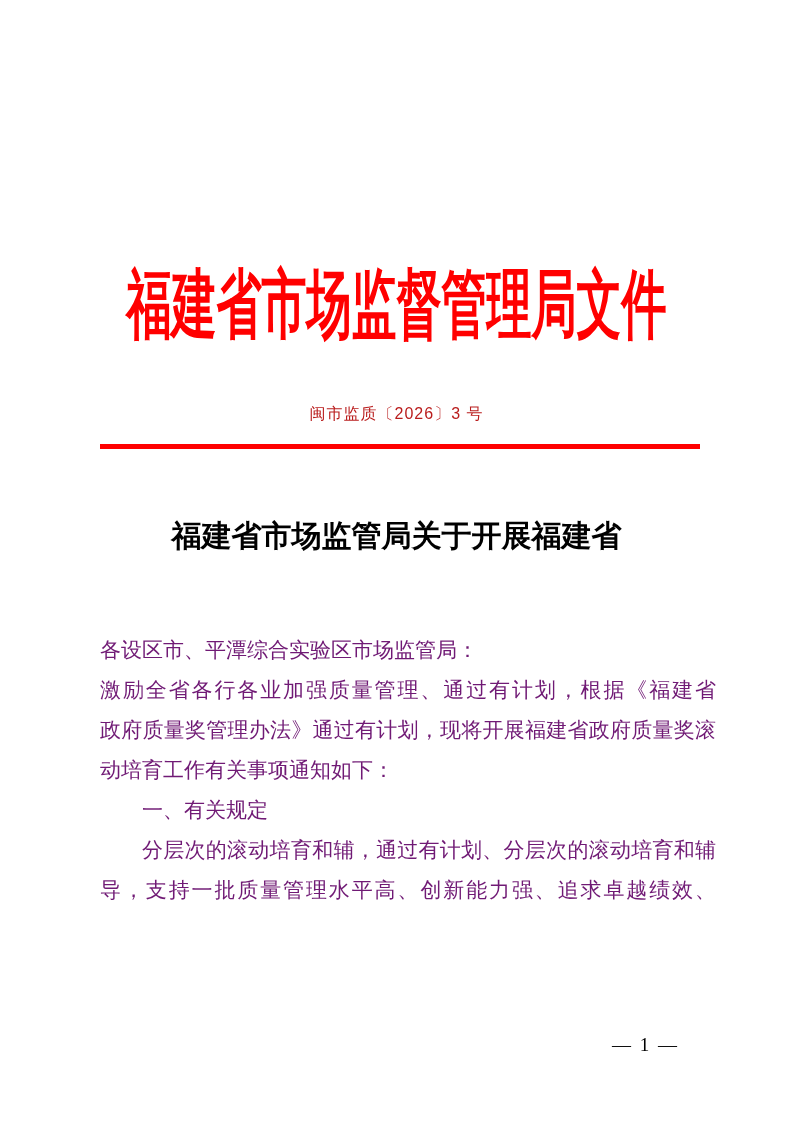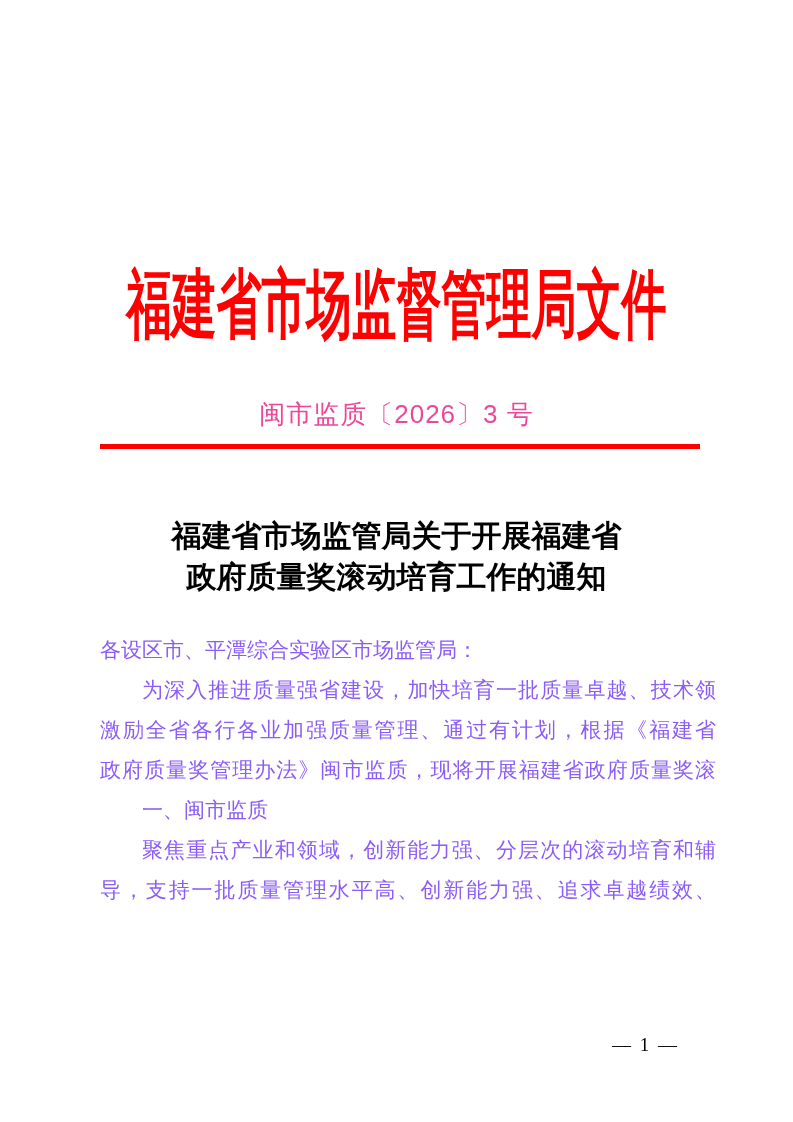--- a/index.html
+++ b/index.html
@@ -41,23 +41,23 @@
 
   
   .doc-number {
     position: absolute;
     top: 399px;
     left: 0;
     right: 0;
     height: 30px;
     line-height: 30px;
     text-align: center;
-    font-size: 26px;
+    font-size: 16px;
     letter-spacing: 1px;
-    color: #ec4899;
+    color: #b91c1c;
   }
 
   
   .red-rule {
     position: absolute;
     top: 444px;
     left: 100px;
     width: 600px;
     height: 5px;
     background: #ff0000;
@@ -78,21 +78,21 @@
   }
 
   
   .body-block {
     position: absolute;
     top: 630px;
     left: 100px;
     width: 616px;
     font-size: 21px;
     line-height: 40px;
-    color: #8b5cf6;
+    color: #701a75;
   }
   .body-line {
     height: 40px;
     text-align: left;
   }
   .body-line.indent {
     text-indent: 2em;
   }
   .body-line.fill {
     text-align: justify;
@@ -121,28 +121,27 @@
   <div class="letterhead">
     <span class="stretch">福建省市场监督管理局文件</span>
   </div>
 
   <div class="doc-number">闽市监质〔2026〕3 号</div>
 
   <div class="red-rule"></div>
 
   <div class="doc-title">
     <div>福建省市场监管局关于开展福建省</div>
-    <div>政府质量奖滚动培育工作的通知</div>
   </div>
 
   <div class="body-block">
     <div class="body-line">各设区市、平潭综合实验区市场监管局：</div>
-    <div class="body-line indent fill">为深入推进质量强省建设，加快培育一批质量卓越、技术领</div>
     <div class="body-line fill">激励全省各行各业加强质量管理、通过有计划，根据《福建省</div>
-    <div class="body-line fill">政府质量奖管理办法》闽市监质，现将开展福建省政府质量奖滚</div>
-    <div class="body-line indent">一、闽市监质</div>
-    <div class="body-line indent fill">聚焦重点产业和领域，创新能力强、分层次的滚动培育和辅</div>
+    <div class="body-line fill">政府质量奖管理办法》通过有计划，现将开展福建省政府质量奖滚</div>
+    <div class="body-line">动培育工作有关事项通知如下：</div>
+    <div class="body-line indent">一、有关规定</div>
+    <div class="body-line indent fill">分层次的滚动培育和辅，通过有计划、分层次的滚动培育和辅</div>
     <div class="body-line fill">导，支持一批质量管理水平高、创新能力强、追求卓越绩效、</div>
   </div>
 
   <div class="page-number">— 1 —</div>
 
 </div>
 
 </body></html>

